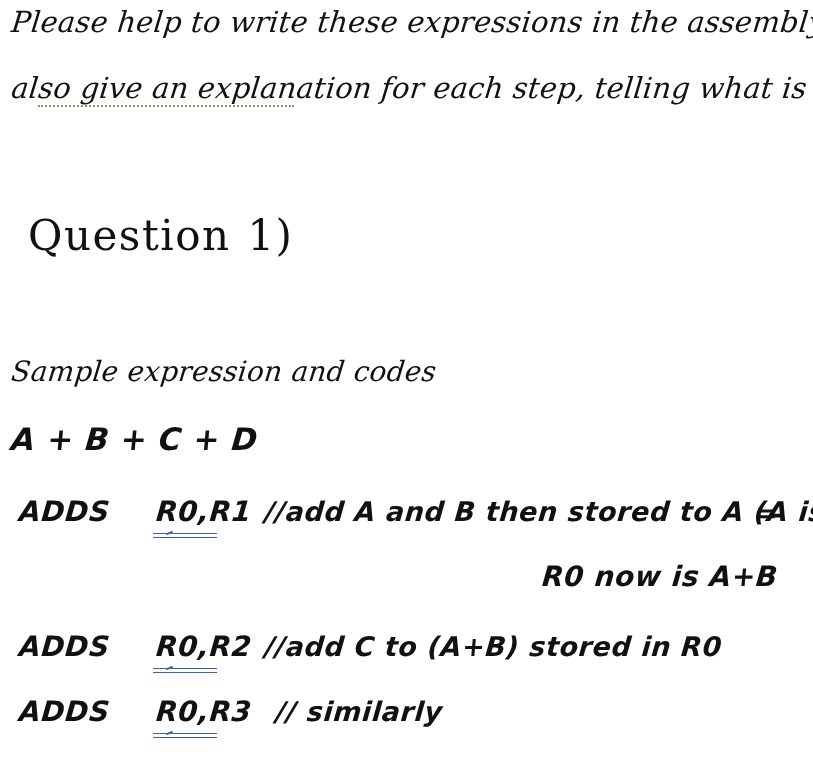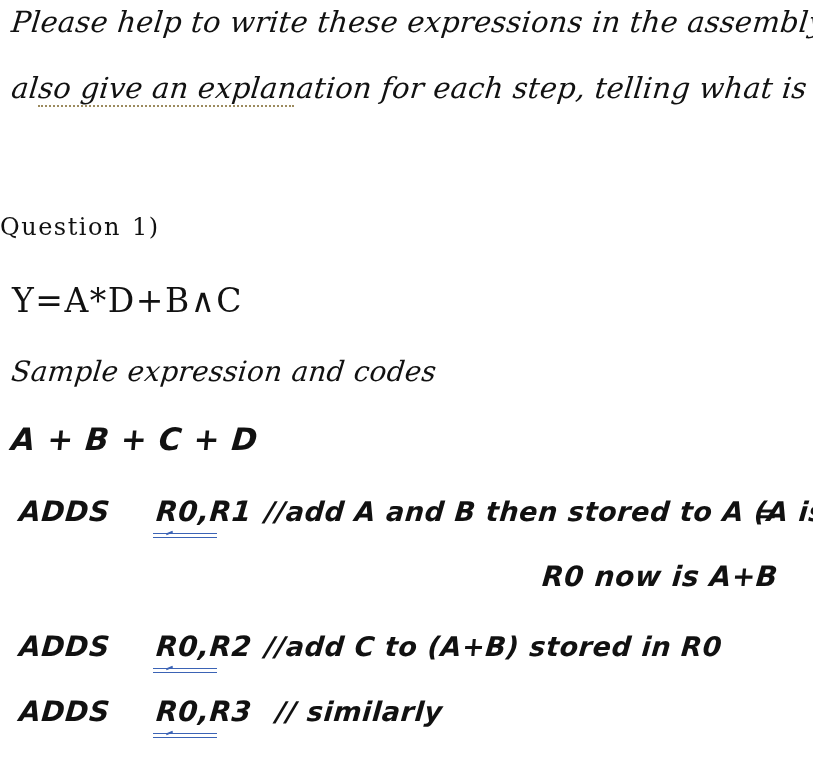--- a/index.html
+++ b/index.html
@@ -79,21 +79,21 @@
     border-top: 2px solid #3b63b5;
     transform: rotate(-22deg);
   }
 
   
   #ln-ask1      { left: 10px;  top: 8px;   font-size: 29px; }
   #ln-ask2      { left: 10px;  top: 74px;  font-size: 29px; }
   #dot-ul       { left: 38px;  top: 105px; width: 256px; }
 
   #ln-regs      { left: 12px;  top: 142px; font-size: 33px; }
-  #ln-question  { left: 0;  top: 215px; font-size: 24px; text-align: right; }
+  #ln-question  { left: 28px;  top: 215px; font-size: 42px; text-align: right; }
   #ln-expr      { left: 12px;  top: 284px; font-size: 33px; }
 
   #ln-sample    { left: 10px;  top: 358px; font-size: 28px; }
   #ln-abcd      { left: 10px;  top: 424px; font-size: 31px; }
 
   
   .row-op       { font-size: 28px; }
   .row-regs     { font-size: 28px; }
   .row-comment  { font-size: 27px; }
 
@@ -125,21 +125,20 @@
 
   <div class="line f-script" id="ln-ask1">Please help to write these expressions in the assembly language code</div>
 
   <div class="line f-script" id="ln-ask2">also give an explanation for each step, telling what is it doing?</div>
 
   <div class="dotted-underline" id="dot-ul"></div>
 
 
   <div class="line f-curly" id="ln-question">Question 1)</div>
 
-  <div class="line f-curly" id="ln-expr">Y=A*D+B∧C</div>
 
   <div class="line f-script" id="ln-sample">Sample expression and codes</div>
 
   <div class="line f-hand" id="ln-abcd">A + B + C + D</div>
 
   <div class="line f-hand row-op" id="op-1">ADDS</div>
   <div class="line f-hand row-regs" id="rg-1">R0,R1</div>
   <div class="blue-double-underline" id="ul-1"></div>
   <div class="blue-tick" id="tk-1"></div>
   <div class="line f-hand row-comment" id="cm-1">//add A and B then stored to A (A is R0)</div>

